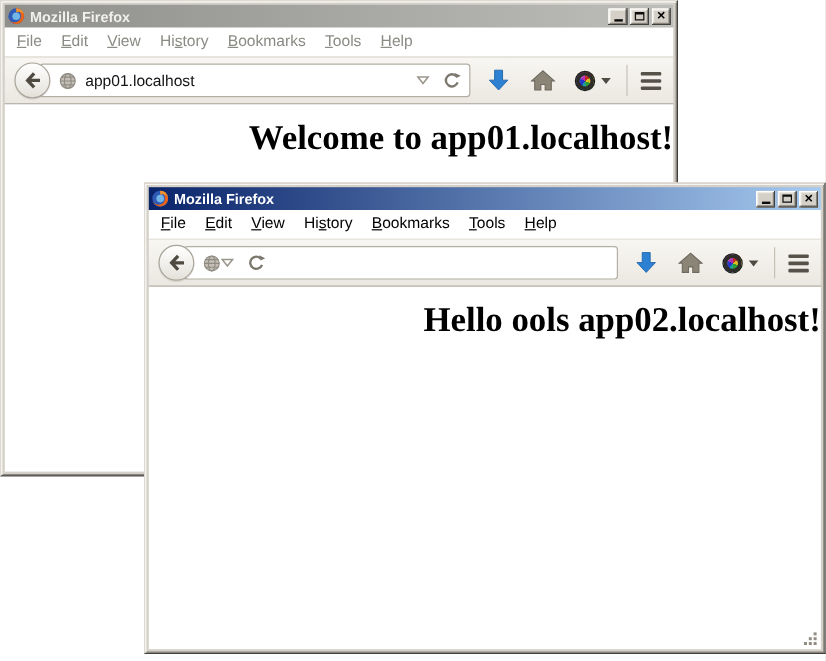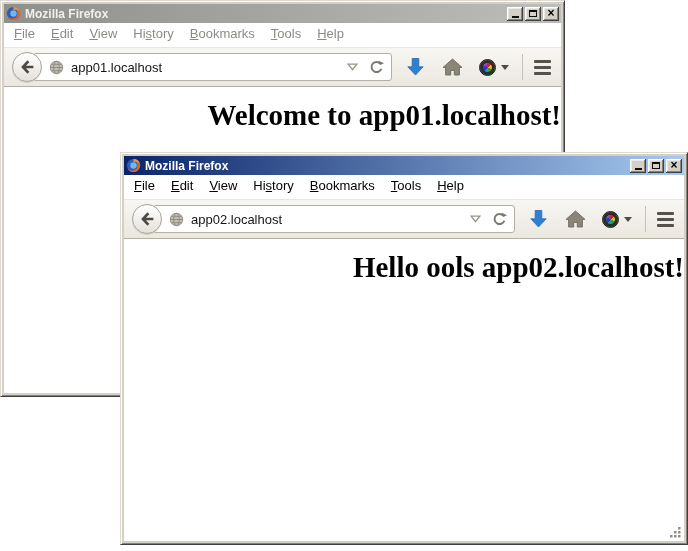--- a/index.html
+++ b/index.html
@@ -218,21 +218,20 @@
       <svg width="16" height="16" viewBox="0 0 16 16">
         <path d="M8.5 3.2 4 8l4.5 4.8M4.6 8H13" stroke="#4e4a42" stroke-width="2.7" fill="none" stroke-linecap="square"></path>
       </svg>
     </div>
     <div class="urlbar">
       <svg width="15" height="15" viewBox="0 0 16 16">
         <circle cx="8" cy="8" r="6.6" fill="#c3bfb6" stroke="#8f8b82" stroke-width="1"></circle>
         <ellipse cx="8" cy="8" rx="3" ry="6.6" fill="none" stroke="#8f8b82" stroke-width="1"></ellipse>
         <path d="M1.4 8h13.2M2.4 4.6h11.2M2.4 11.4h11.2" stroke="#8f8b82" stroke-width="1" fill="none"></path>
       </svg>
-      <span class="urltext">app02.localhost</span>
       <span class="urlctrls">
         <svg width="11" height="8" viewBox="0 0 11 8">
           <path d="M1.2 1.2h8.6L5.5 6.6Z" fill="none" stroke="#9b968c" stroke-width="1.3"></path>
         </svg>
         <svg width="15" height="15" viewBox="0 0 16 16">
           <path d="M13.2 9.3A5.4 5.4 0 1 1 12.3 4" fill="none" stroke="#7c786e" stroke-width="2.1"></path>
           <path d="M10.6 0.8 12 5.4 16 3.4Z" fill="#7c786e"></path>
         </svg>
       </span>
     </div>

